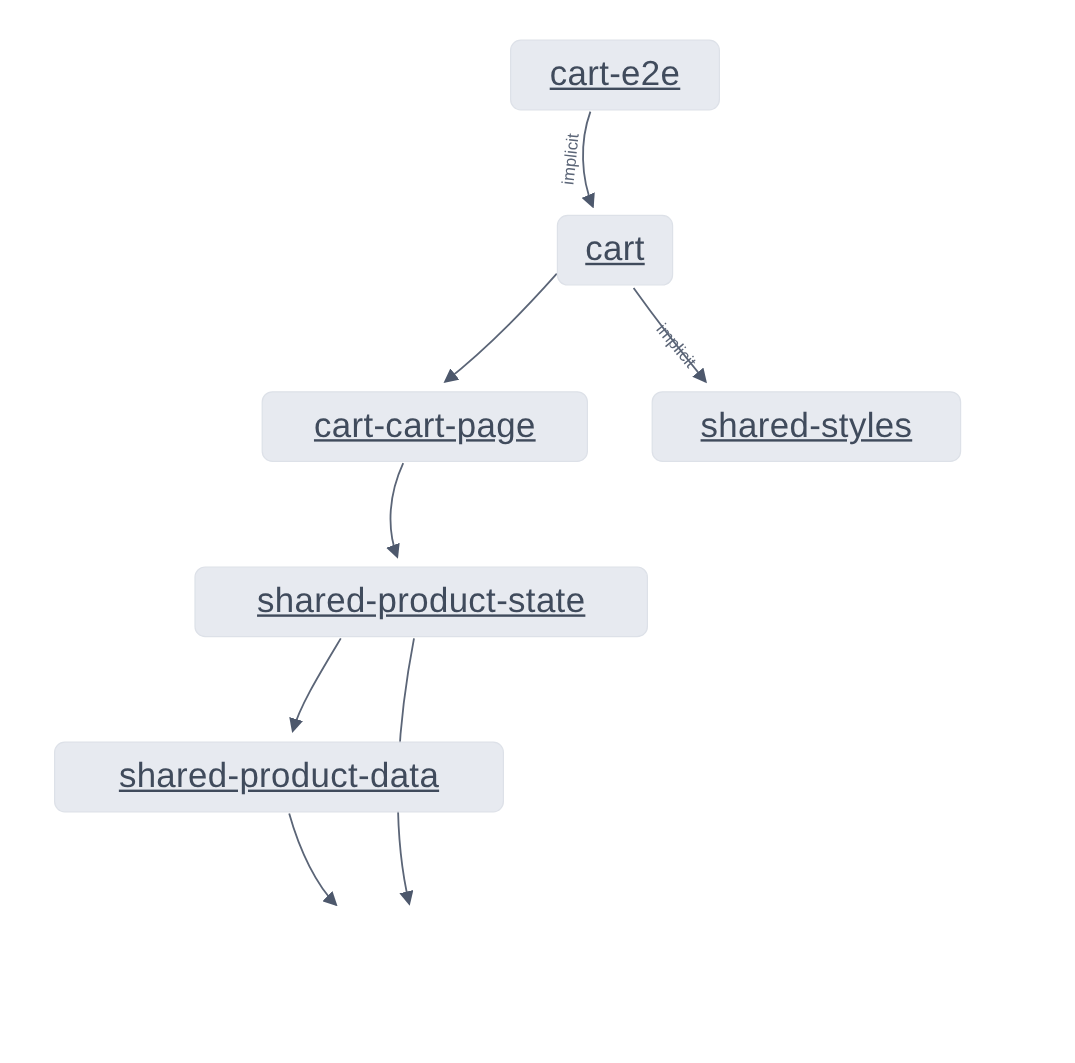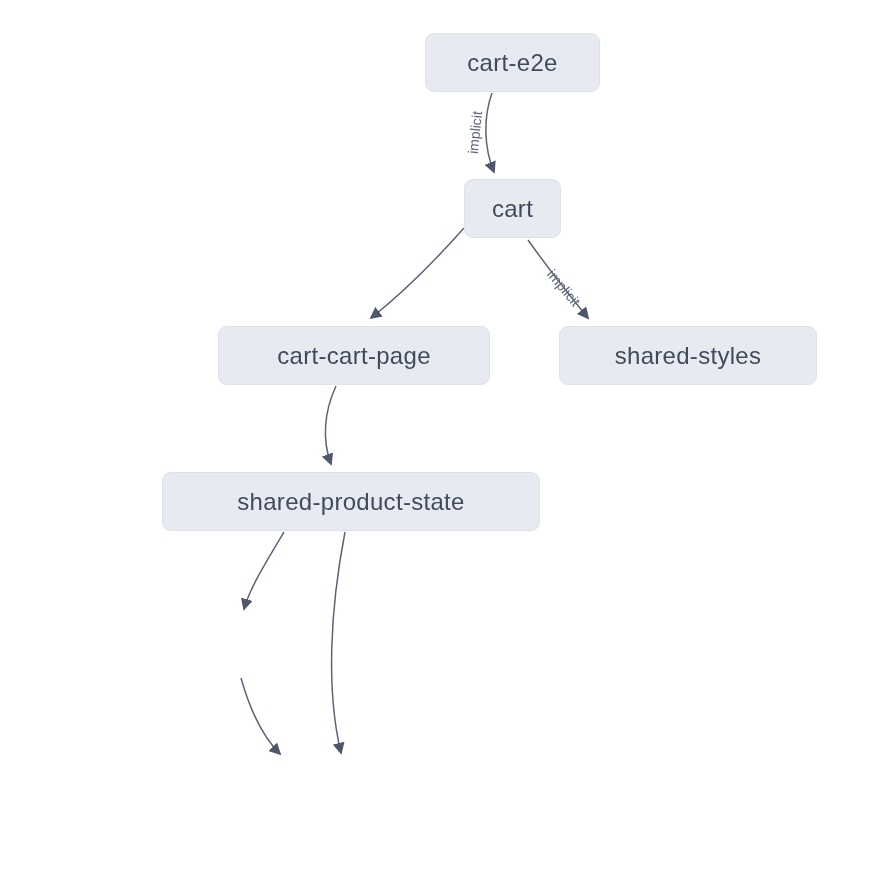--- a/index.html
+++ b/index.html
@@ -38,23 +38,24 @@
     align-items: center;
     justify-content: center;
     background: #e7eaf0;
     border: 1px solid #dde1e8;
     border-radius: 9px;
     box-sizing: border-box;
     cursor: pointer;
   }
   .node-label {
     color: #404b5c;
-    font-size: 24px;
+    font-size: 29px;
     letter-spacing: 0.3px;
     white-space: nowrap;
+    text-decoration: underline;
   }
 </style>
 </head>
 <body>
 
 <div class="canvas">
 
   <svg class="edges-layer" width="896" height="886" viewBox="0 0 896 886" xmlns="http://www.w3.org/2000/svg">
     <defs>
       <marker id="arrowhead" viewBox="0 0 10 10" refX="8.5" refY="5" markerWidth="8" markerHeight="8" orient="auto">
@@ -79,23 +80,26 @@
   </div>
 
   <div class="node" style="left:464px; top:179px; width:97px;  height:59px;">
     <span class="node-label">cart</span>
   </div>
 
   <div class="node" style="left:218px; top:326px; width:272px; height:59px;">
     <span class="node-label">cart-cart-page</span>
   </div>
 
-  <div class="node" style="left:543px; top:326px; width:258px; height:59px;margin-left:16px;">
+  <div class="node" style="left:543px; top:326px; width:258px; height:59px;">
     <span class="node-label">shared-styles</span>
   </div>
 
   <div class="node" style="left:162px; top:472px; width:378px; height:59px;justify-content:center;">
     <span class="node-label">shared-product-state</span>
   </div>
 
+  <div class="node" style="left:45px;  top:618px; width:375px; height:59px;">
+    <span class="node-label">shared-product-data</span>
+  </div>
 
 
 </div>
 
 </body></html>

